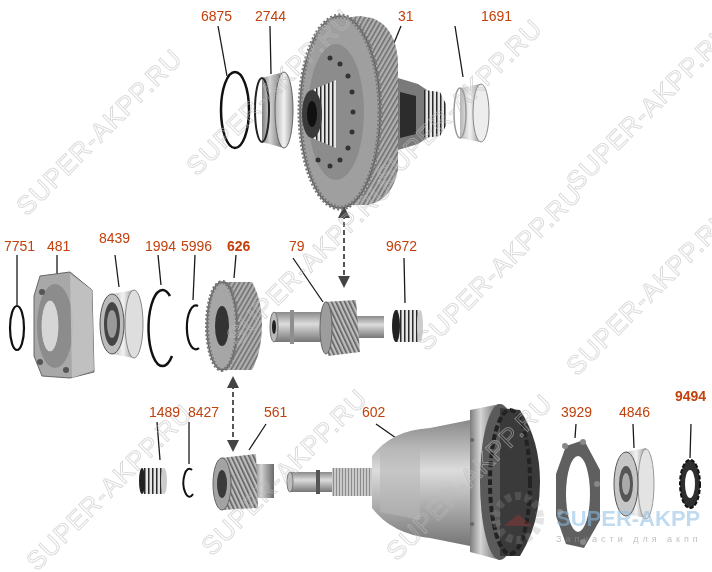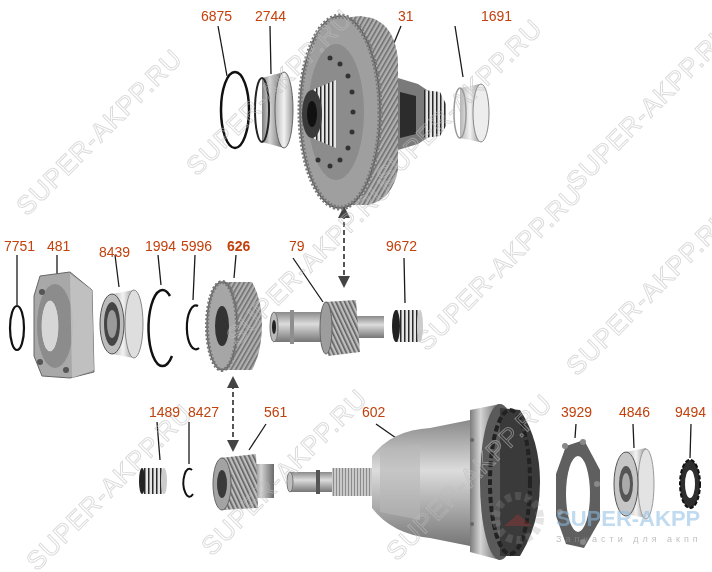--- a/index.html
+++ b/index.html
@@ -271,27 +271,27 @@
     <div class="logo-sub">Запчасти для акпп</div>
   </div>
 
   <div class="label" style="left:201px;top:8px;">6875</div>
   <div class="label" style="left:255px;top:8px;">2744</div>
   <div class="label" style="left:398px;top:8px;">31</div>
   <div class="label" style="left:437px;top:8px;margin-left:44px;">1691</div>
 
   <div class="label" style="left:4px;top:238px;">7751</div>
   <div class="label" style="left:47px;top:238px;">481</div>
-  <div class="label" style="left:99px;top:244px;">8439</div>
+  <div class="label" style="left:99px;top:230px;">8439</div>
   <div class="label" style="left:145px;top:238px;">1994</div>
   <div class="label" style="left:181px;top:238px;">5996</div>
   <div class="label" style="left:227px;top:238px;font-weight:bold;">626</div>
   <div class="label" style="left:289px;top:238px;text-align:center;">79</div>
   <div class="label" style="left:386px;top:238px;">9672</div>
 
   <div class="label" style="left:149px;top:404px;">1489</div>
   <div class="label" style="left:174px;top:404px;margin-left:14px;">8427</div>
   <div class="label" style="left:264px;top:404px;">561</div>
   <div class="label" style="left:362px;top:404px;">602</div>
   <div class="label" style="left:561px;top:404px;">3929</div>
   <div class="label" style="left:619px;top:404px;">4846</div>
-  <div class="label" style="left:675px;top:404px;">9494</div>
+  <div class="label" style="left:675px;top:388px;font-weight:bold;">9494</div>
 </div>
 
 </body></html>

